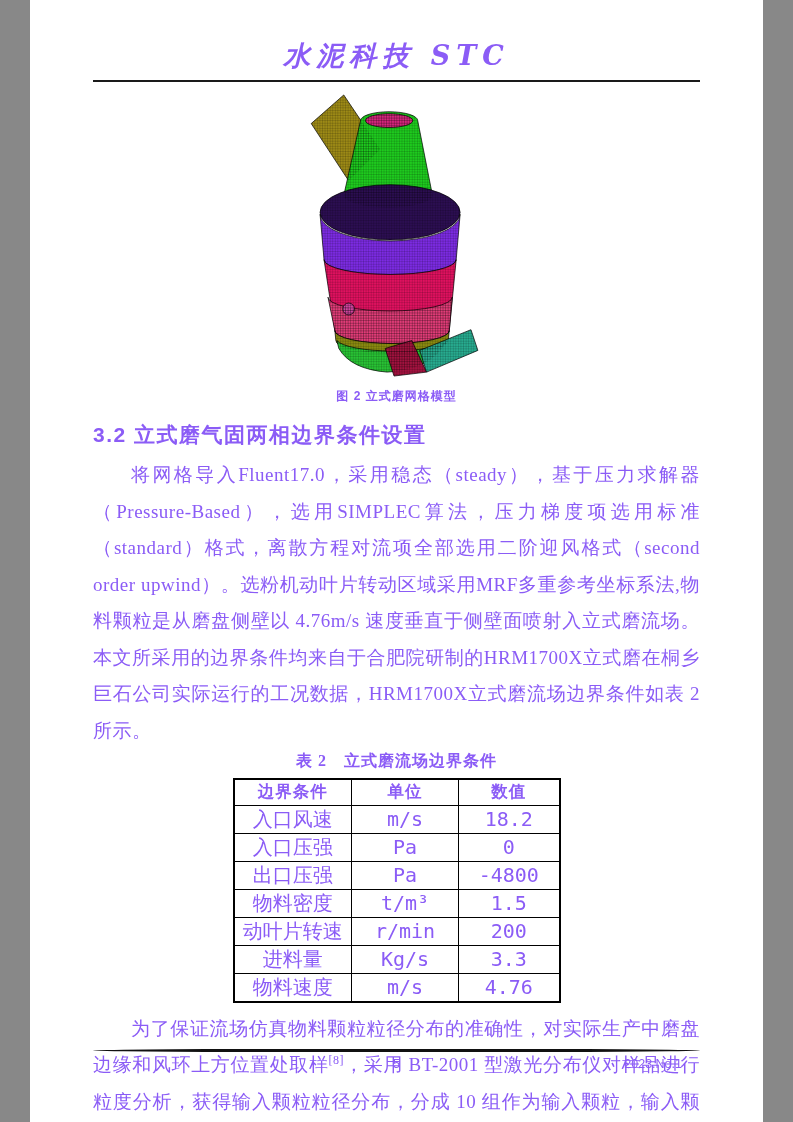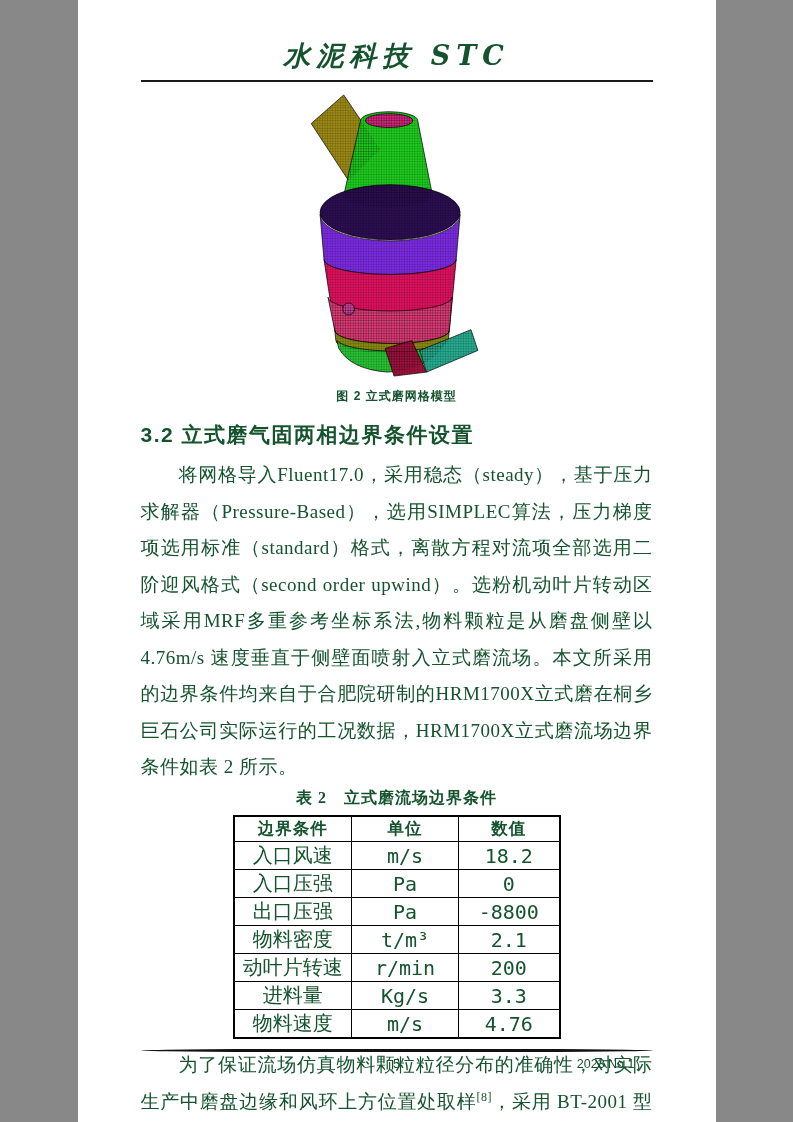--- a/index.html
+++ b/index.html
@@ -1,19 +1,19 @@
 <!DOCTYPE html>
 <html><head>
 <meta charset="utf-8">
 <style>
   * { box-sizing: border-box; }
   html,body { margin:0; padding:0; background:#888; }
   .page {
-    width:638px; height:1122px; margin:0 auto; position:relative;
-    background:#fff; color:#14532d; overflow:hidden;
+    width:733px; height:1122px; margin:0 auto; position:relative;
+    background:#fff; color:#8b5cf6; overflow:hidden;
     padding:0 63px;
     font-family:"Liberation Serif", serif;
   }
   
   .journal-title {
     margin-top:38px; text-align:center;
     font-family:"DejaVu Serif", serif; font-style:italic; font-weight:600;
     font-size:27px; letter-spacing:6px;
   }
   .header-rule { height:2px; background:#1a1a1a; margin-top:6px; }
@@ -142,26 +142,26 @@
           <td class="c-mono">18.2</td>
         </tr>
         <tr>
           <td>入口压强</td>
           <td class="c-mono">Pa</td>
           <td class="c-mono">0</td>
         </tr>
         <tr>
           <td>出口压强</td>
           <td class="c-mono">Pa</td>
-          <td class="c-mono">-8800</td>
+          <td class="c-mono">-4800</td>
         </tr>
         <tr>
           <td>物料密度</td>
           <td class="c-mono">t/m³</td>
-          <td class="c-mono">2.1</td>
+          <td class="c-mono">1.5</td>
         </tr>
         <tr>
           <td>动叶片转速</td>
           <td class="c-mono">r/min</td>
           <td class="c-mono">200</td>
         </tr>
         <tr>
           <td>进料量</td>
           <td class="c-mono">Kg/s</td>
           <td class="c-mono">3.3</td>

